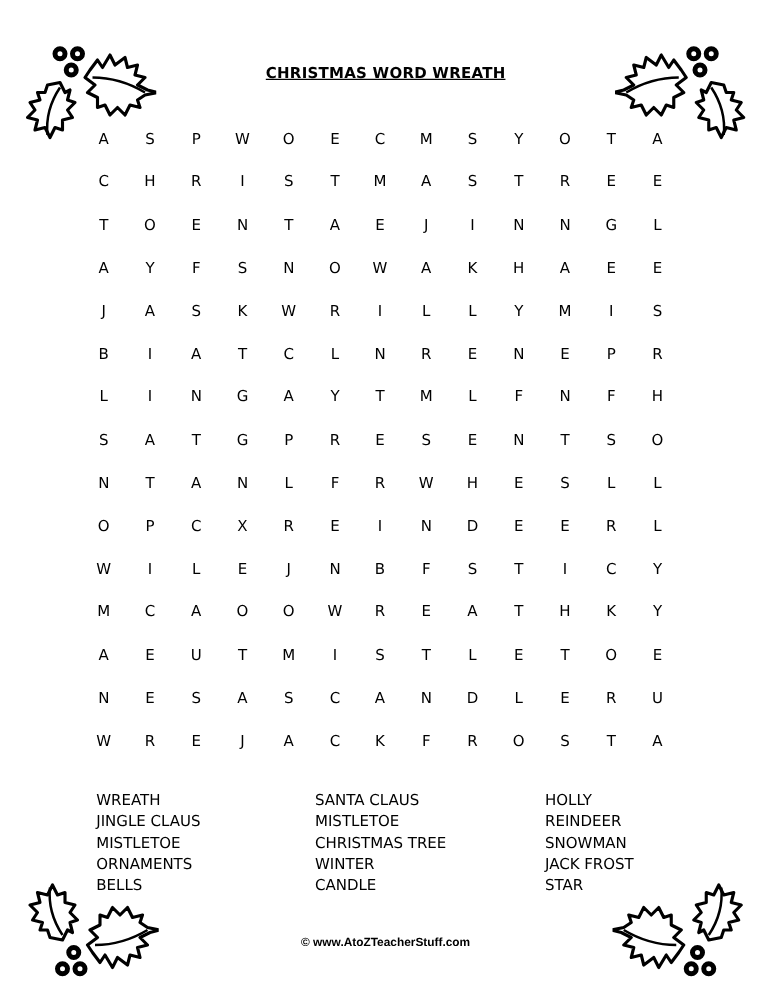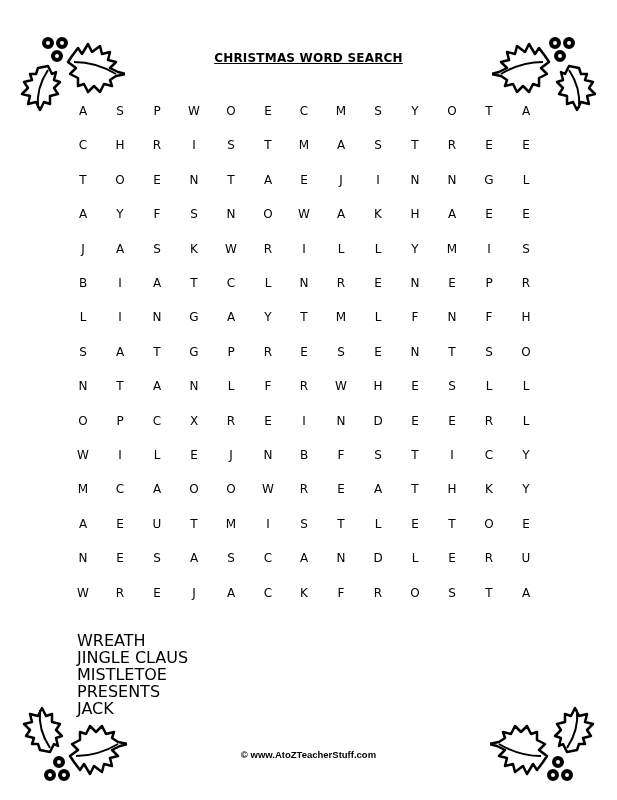--- a/index.html
+++ b/index.html
@@ -4,30 +4,30 @@
 <style>
   html, body { margin: 0; padding: 0; background: #ffffff; }
   body { width: 617px; height: 800px; position: relative; overflow: hidden;
          font-family: "DejaVu Sans", sans-serif; color: #000; }
   .title { position: absolute; top: 51px; left: 0; width: 617px; text-align: center;
            font-size: 12px; font-weight: bold; text-decoration: underline; letter-spacing: 0.2px; }
   .grid { position: absolute; top: 104px; left: 0; width: 617px; }
   .grid-row { position: absolute; left: 0; height: 20px; width: 617px; }
   .cell { position: absolute; width: 20px; text-align: center; font-size: 12px; line-height: 14px; }
   .wordlist { position: absolute; top: 632px; left: 0; width: 617px; height: 90px; }
-  .col { position: absolute; top: 0; font-size: 16px; line-height: 17px; }
+  .col { position: absolute; top: 0; font-size: 12px; line-height: 17px; }
   .col div { white-space: nowrap; }
   .footer { position: absolute; top: 749px; left: 0; width: 617px; text-align: center;
             font-size: 9.5px; font-weight: bold; font-family: "Liberation Sans", sans-serif; }
   .holly { position: absolute; }
 </style>
 </head>
 <body>
 
-<div class="title">CHRISTMAS WORD SEARCH</div>
+<div class="title">CHRISTMAS WORD WREATH</div>
 
 <div class="grid" id="grid">
     <div class="grid-row" style="top: 0px;">
       <span class="cell" style="left: 73px;">A</span>
       <span class="cell" style="left: 110px;">S</span>
       <span class="cell" style="left: 147px;">P</span>
       <span class="cell" style="left: 184px;">W</span>
       <span class="cell" style="left: 221px;">O</span>
       <span class="cell" style="left: 258px;">E</span>
       <span class="cell" style="left: 294px;">C</span>
@@ -248,22 +248,36 @@
       <span class="cell" style="left: 479px;">T</span>
       <span class="cell" style="left: 516px;">A</span>
     </div>
   </div>
 
 <div class="wordlist">
   <div class="col" style="left:77px">
     <div>WREATH</div>
     <div>JINGLE CLAUS</div>
     <div>MISTLETOE</div>
-    <div>PRESENTS</div>
-    <div>JACK</div>
+    <div>ORNAMENTS</div>
+    <div>BELLS</div>
+  </div>
+  <div class="col" style="left:252px">
+    <div>SANTA CLAUS</div>
+    <div>MISTLETOE</div>
+    <div>CHRISTMAS TREE</div>
+    <div>WINTER</div>
+    <div>CANDLE</div>
+  </div>
+  <div class="col" style="left:436px">
+    <div>HOLLY</div>
+    <div>REINDEER</div>
+    <div>SNOWMAN</div>
+    <div>JACK FROST</div>
+    <div>STAR</div>
   </div>
 </div>
 
 <div class="footer">© www.AtoZTeacherStuff.com</div>
 
 <svg class="holly" style="left:10px;top:28px" width="115" height="90" viewBox="0 0 115 90">
   <g fill="#fff" stroke="#000" stroke-width="2.5" stroke-linejoin="round">
     <path d="M62,28 L68,20 L72,26 L78,16 L82,24 L90,18 L92,26 L100,24 L98,32 L106,34 L100,40 L108,44 L116,46 L106,48 L100,52 L102,58 L94,56 L90,64 L84,58 L78,64 L74,56 L68,58 L68,50 L60,46 L66,40 L58,34 Z"></path>
     <path d="M38,38 L42,46 L46,44 L44,52 L50,54 L44,60 L48,66 L40,68 L40,76 L34,74 L30,82 L26,74 L18,76 L20,68 L12,66 L18,60 L14,54 L22,52 L20,46 L26,46 L28,40 Z"></path>
   </g>

